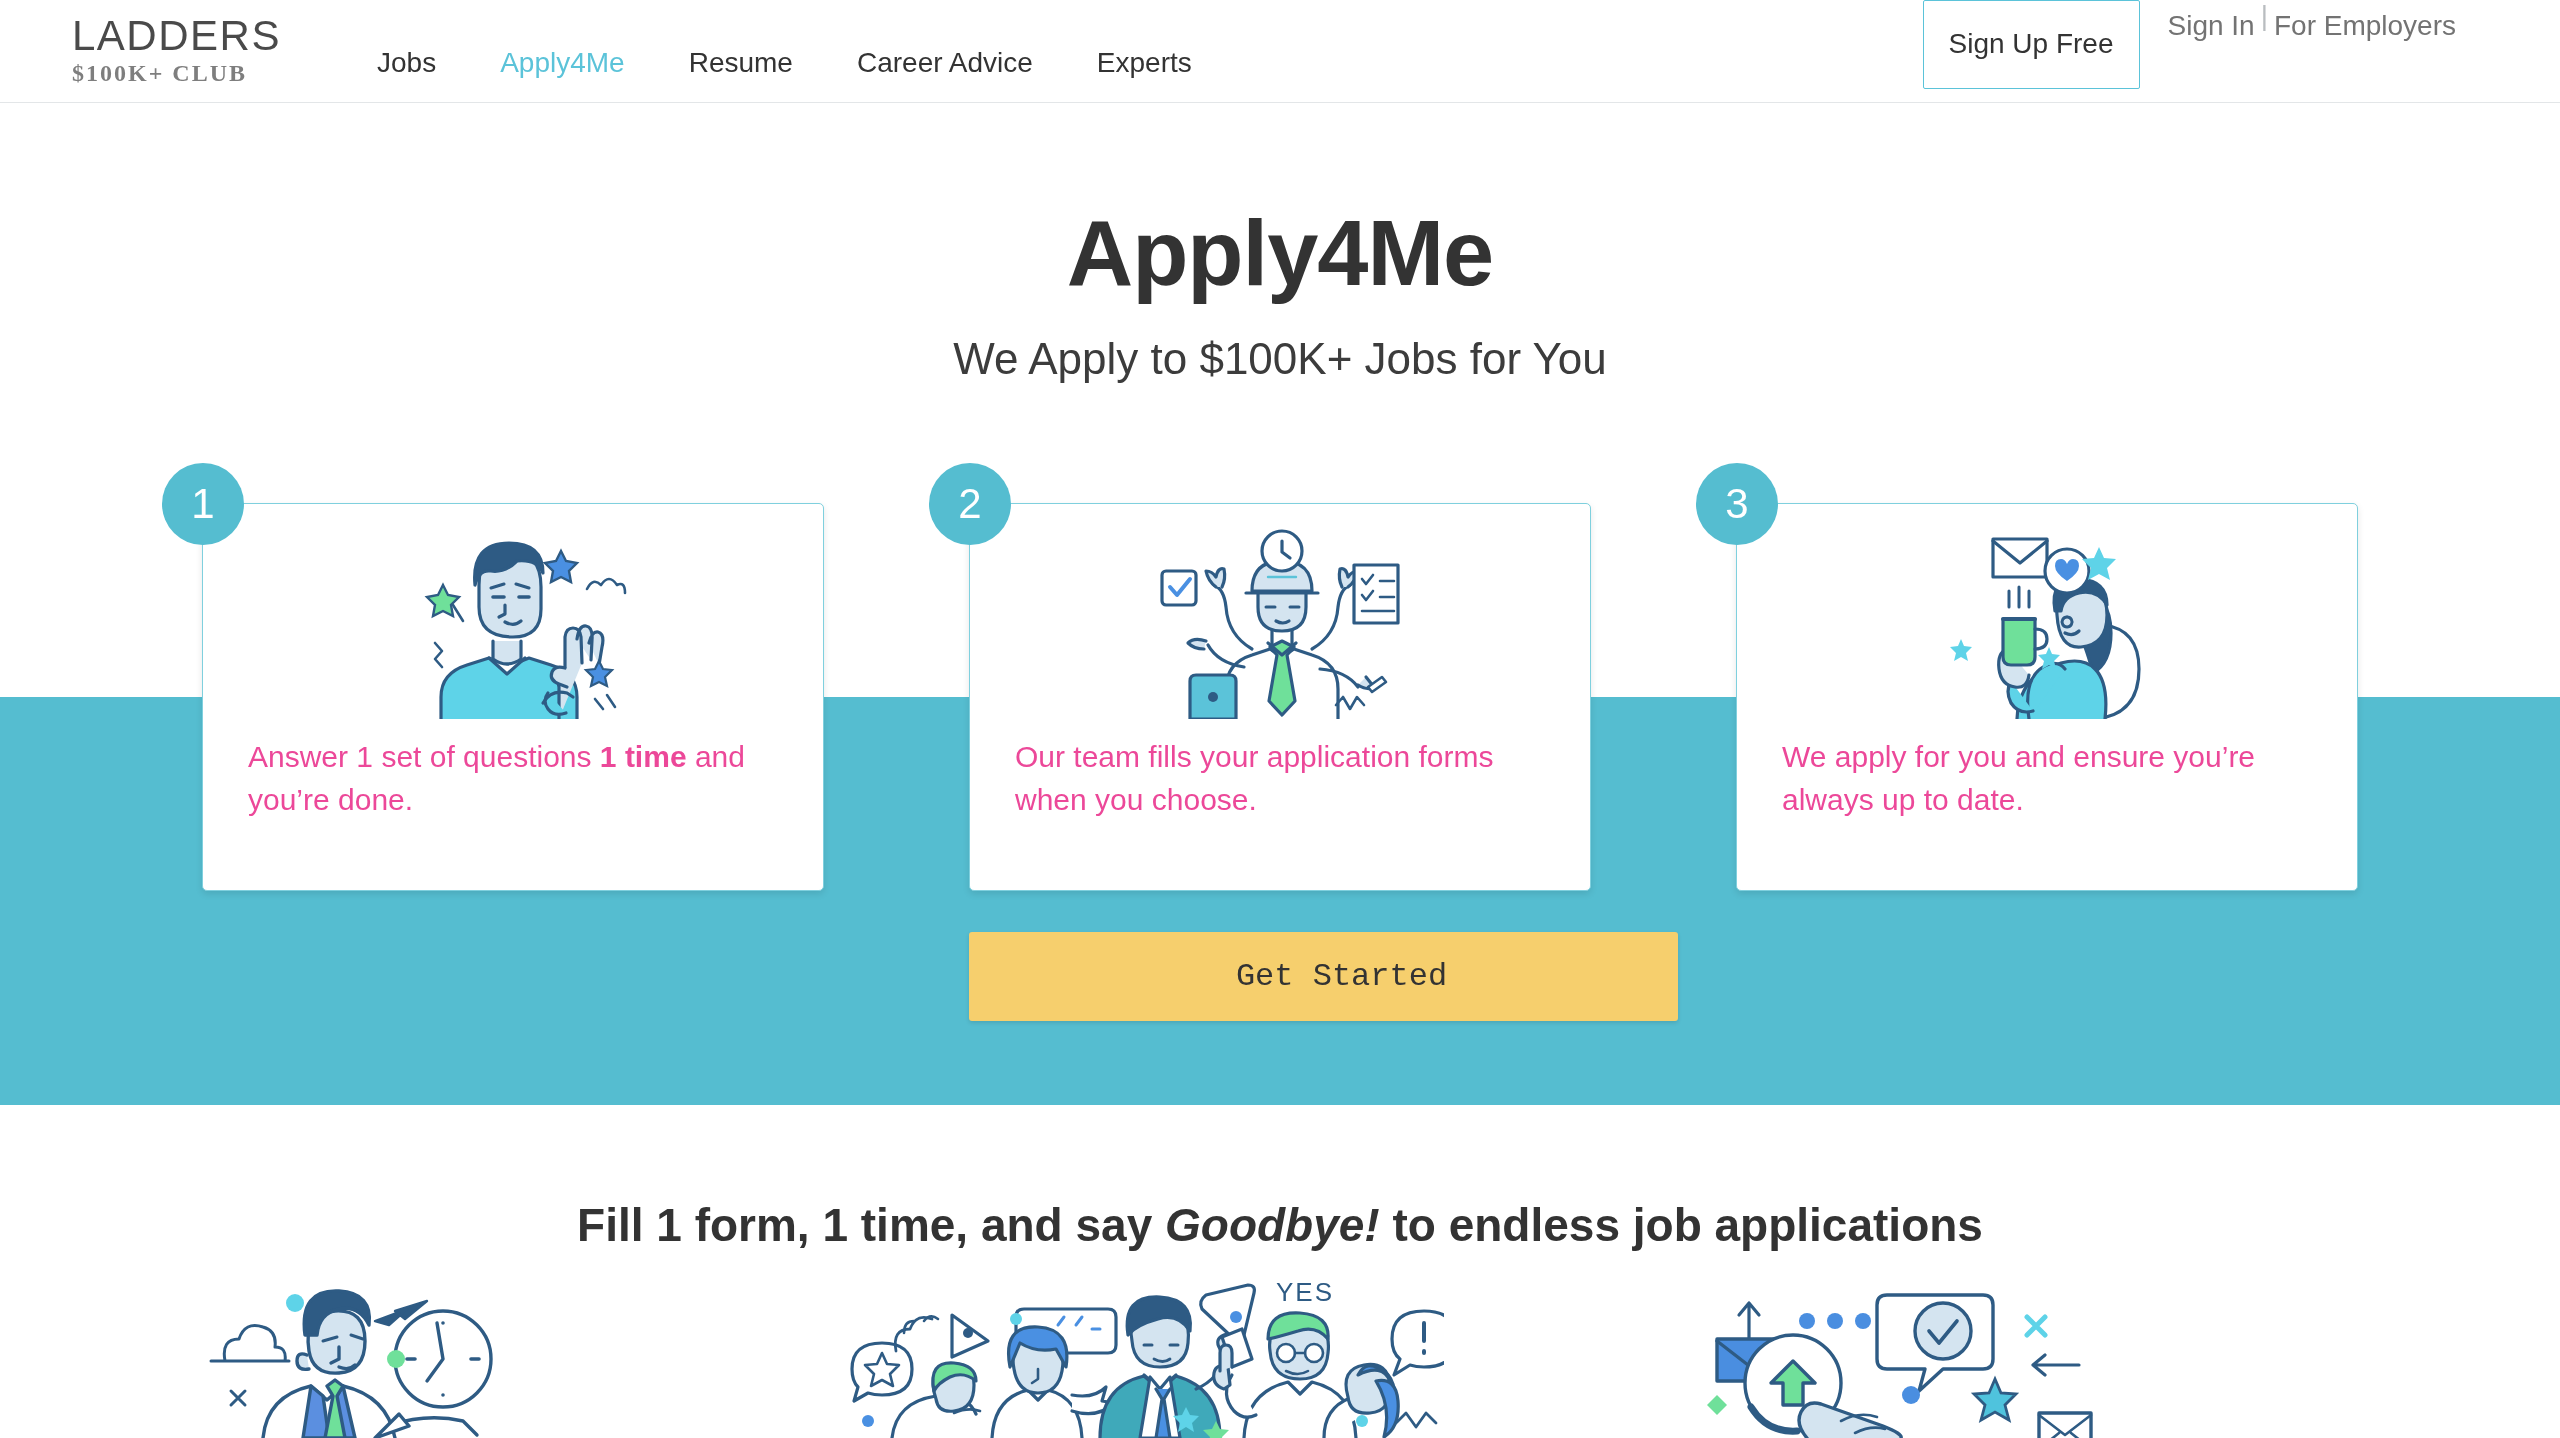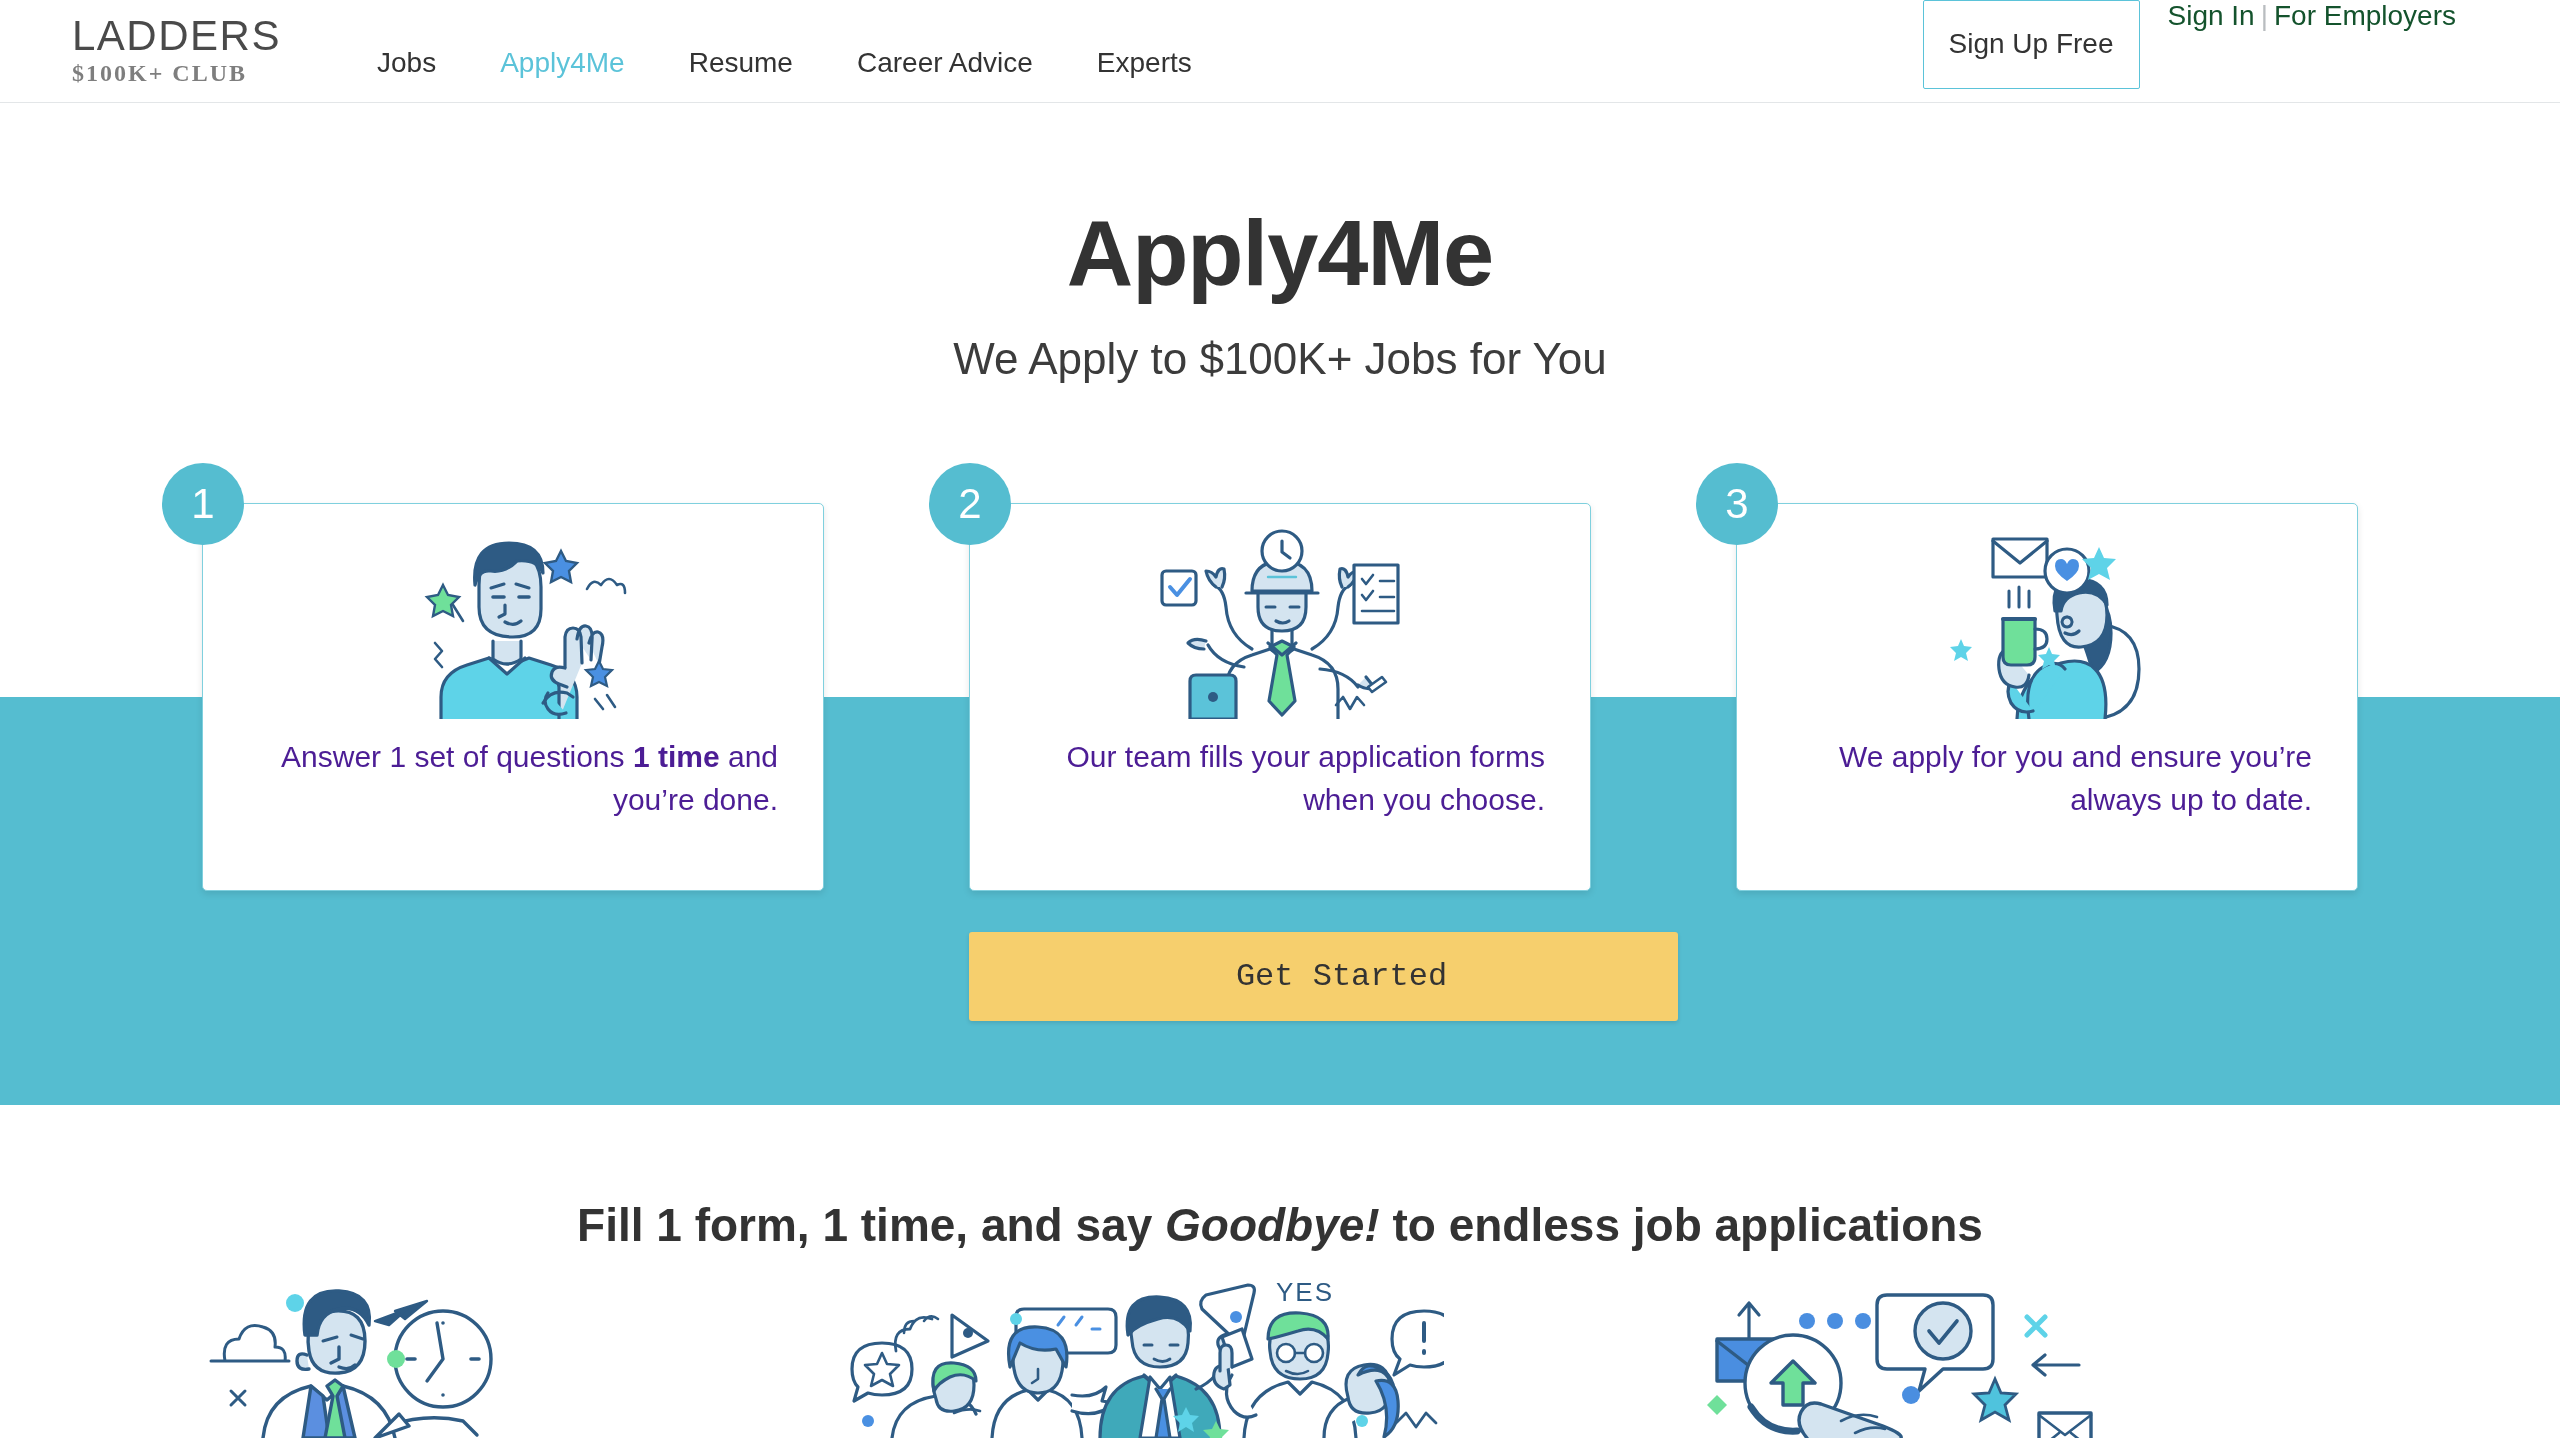--- a/index.html
+++ b/index.html
@@ -61,22 +61,22 @@
   }
   .btn-signup {
     border: 1px solid #5bc3d9; background: #ffffff;
     color: #333333; font-size: 28px;
     font-family: "Liberation Sans", sans-serif;
     padding: 11px 25px; cursor: pointer;
     border-radius: 2px; line-height: 1.1;
     white-space: nowrap;
   }
   .header-right a {
-    font-size: 28px; color: #14532d;
-    text-decoration: none; white-space: nowrap;
+    font-size: 28px; color: #737373;
+    text-decoration: none; white-space: nowrap; margin-top: 10px;
   }
   .sep { color: #b9bdc0; font-size: 28px; margin: 0 6px; }
 
   
   .hero {
     position: absolute; top: 103px; left: 0;
     width: 2560px; height: 1002px;
     background: #ffffff;
   }
   .teal-band {
@@ -126,21 +126,21 @@
     height: 200px;
     display: flex; align-items: center; justify-content: center;
   }
   .dots {
     position: absolute; left: 50%; transform: translateX(-50%);
     bottom: -8px; display: flex; gap: 12px;
   }
 
   .card-text {
     position: absolute; left: 45px; right: 45px; top: 232px;
-    text-align: right; font-size: 30px; color: #4c1d95;
+    text-align: left; font-size: 30px; color: #ec4899;
     line-height: 1.42;
   }
   .card-text b { font-weight: 700; }
 
   
   .cta {
     position: absolute; top: 829px; left: 969px;
     width: 709px; height: 89px;
     background: #f6cf6d; border: none; border-radius: 3px;
     font-family: Liberation Mono, monospace;

